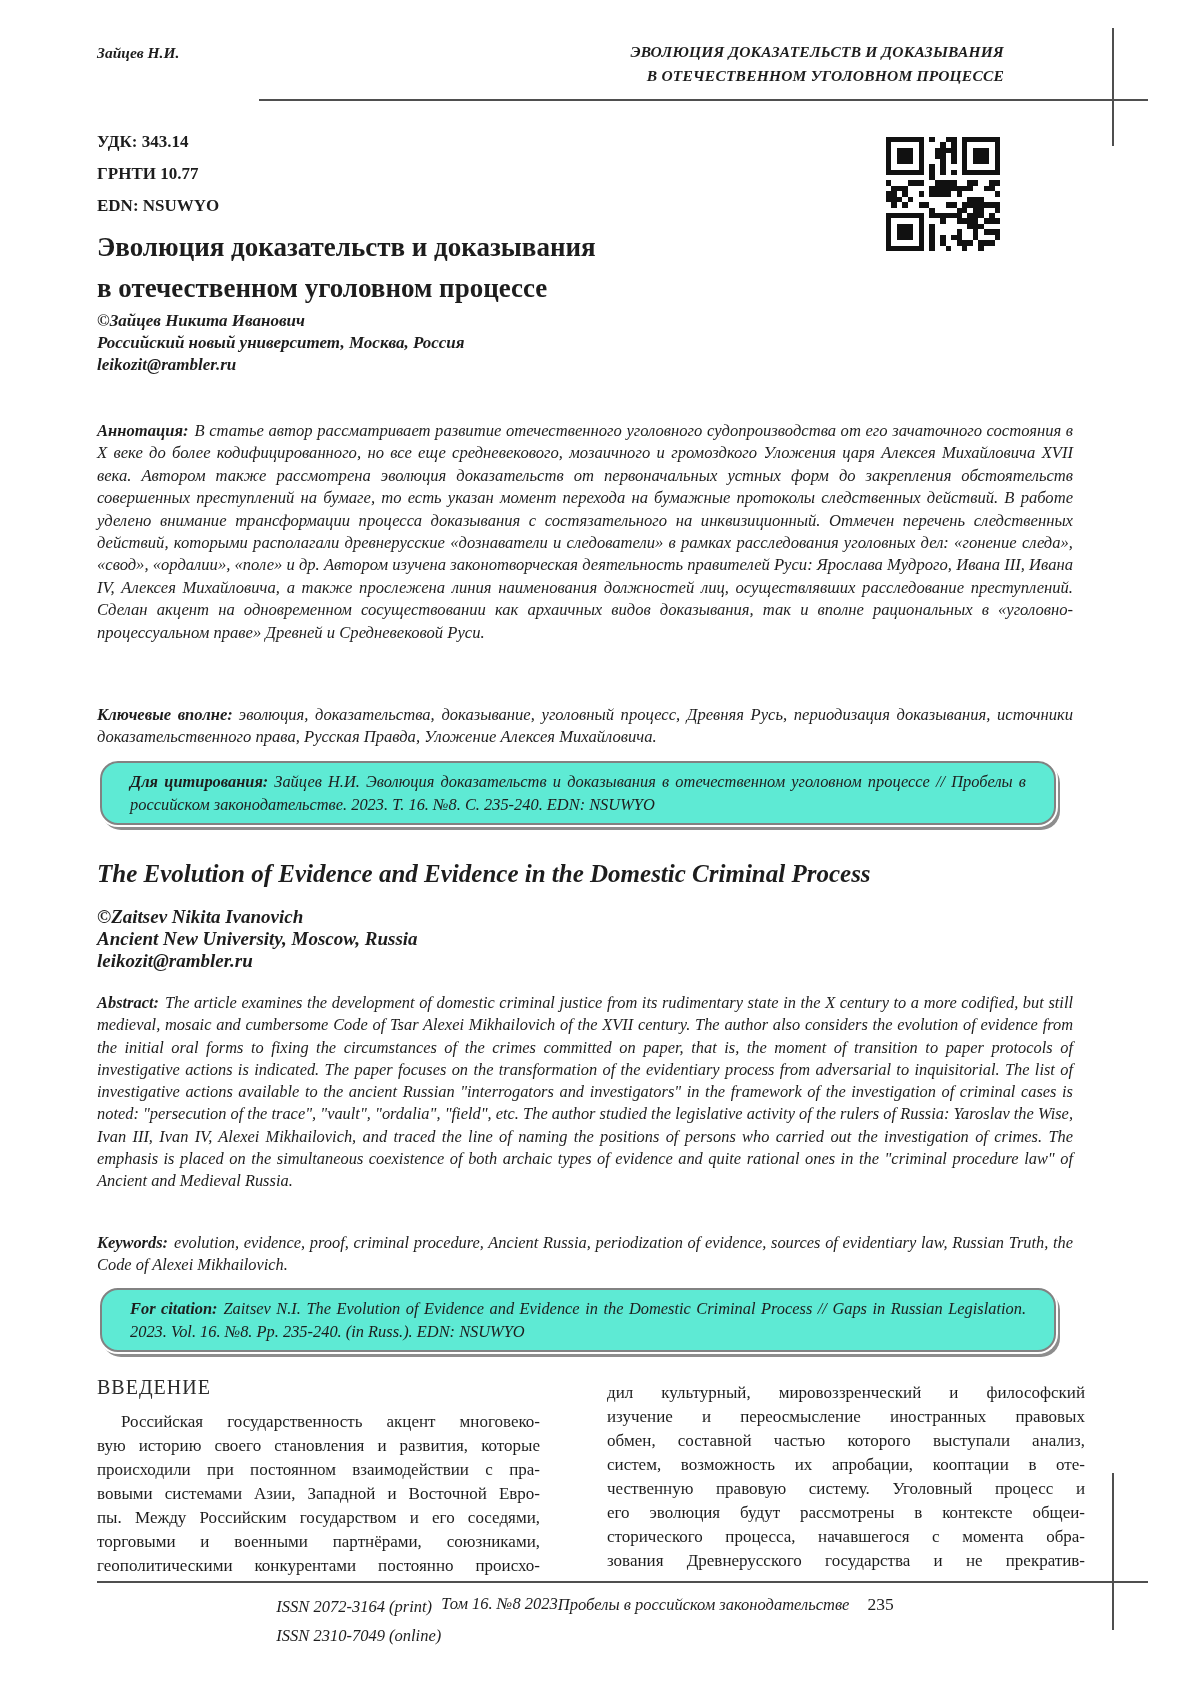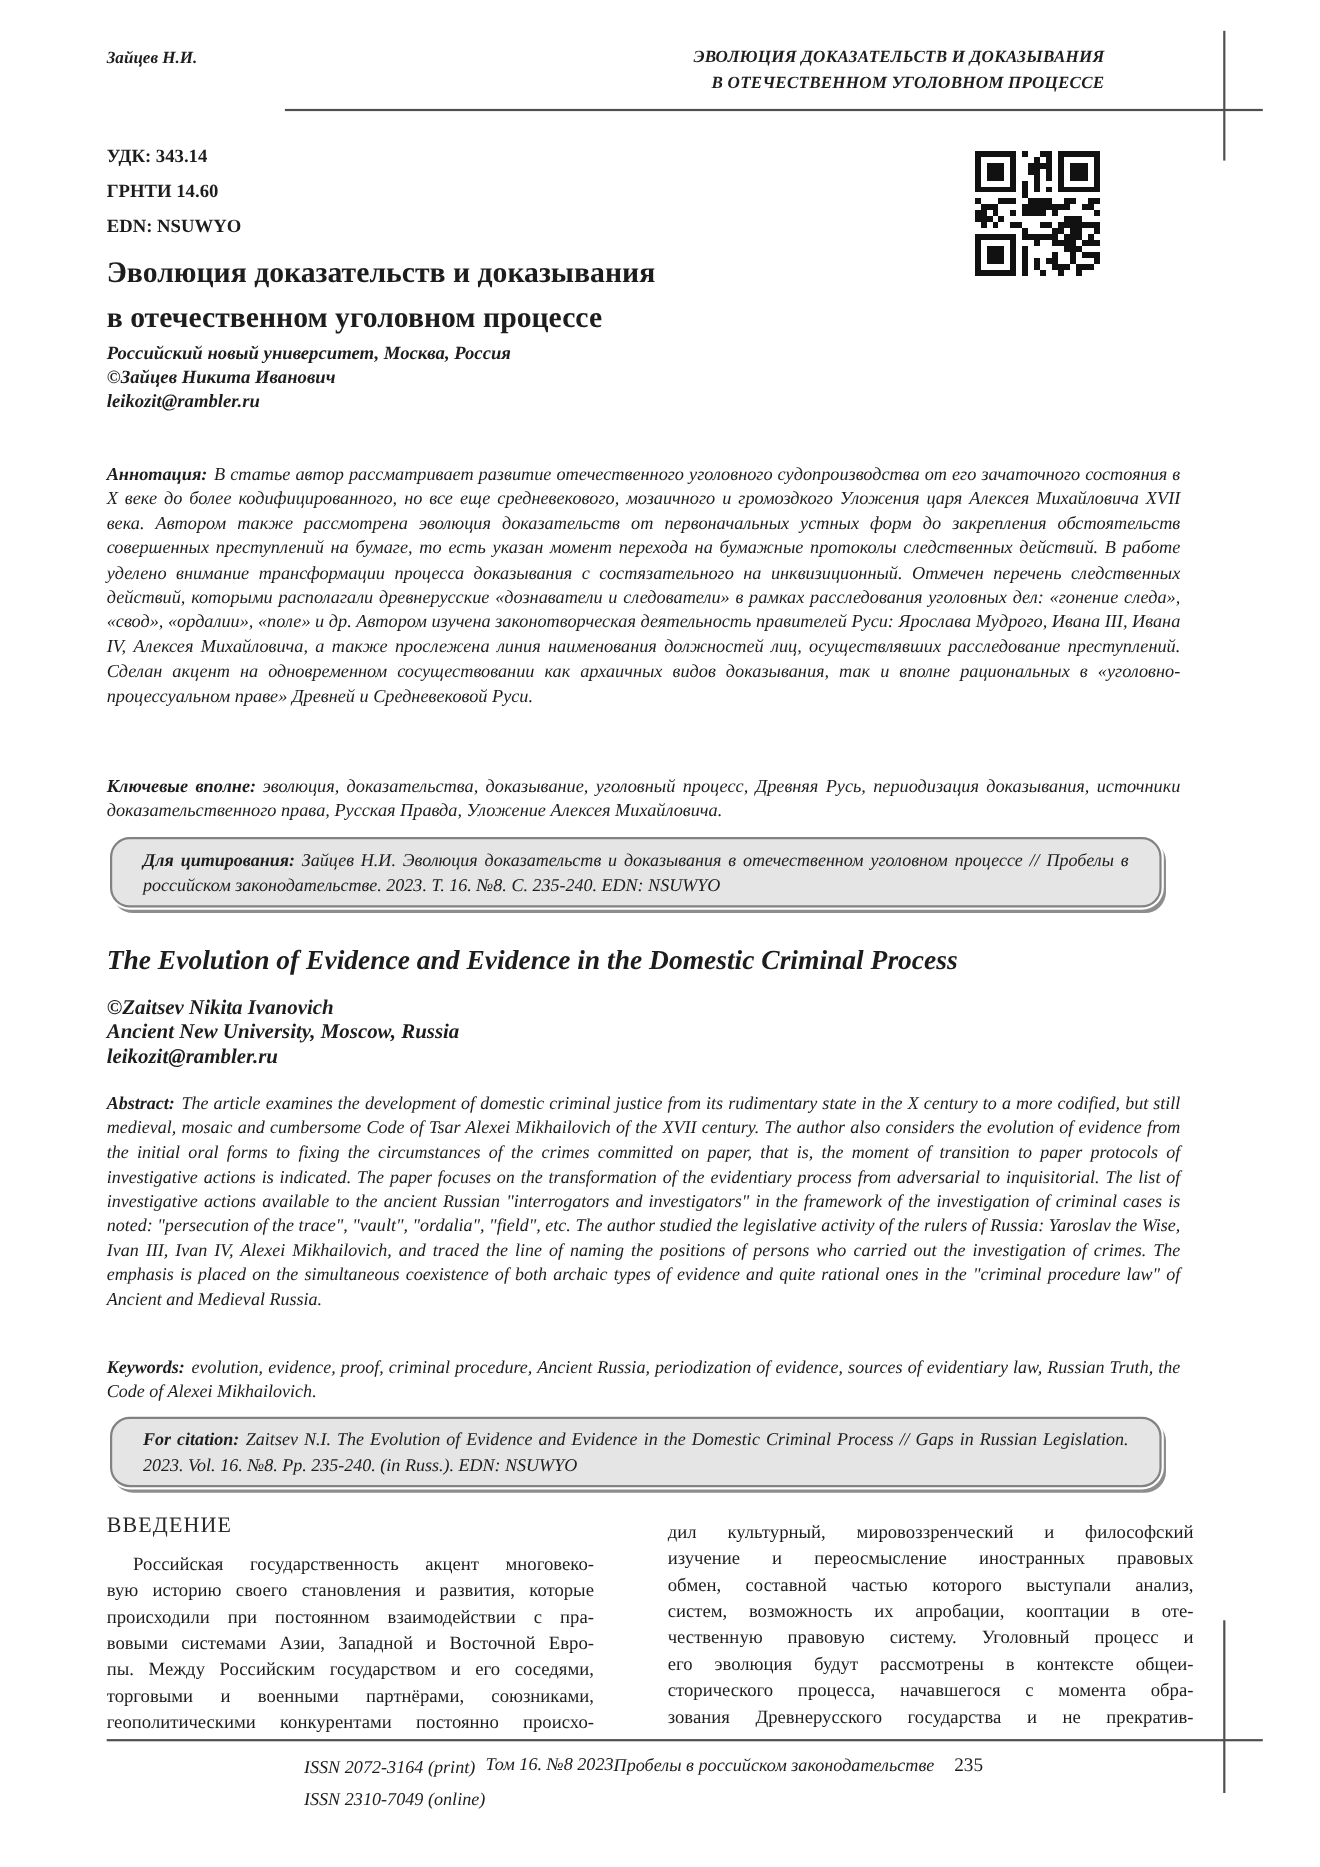--- a/index.html
+++ b/index.html
@@ -13,21 +13,21 @@
   .rule-top{left:259px;top:99px;width:889px;height:2px;background:#4f4f4f;}
   .vrule-top{left:1112px;top:28px;width:2px;height:118px;background:#4f4f4f;}
   .meta{left:97px;top:126px;font-size:17px;font-weight:bold;line-height:32px;}
   .qr{left:886px;top:137px;width:114px;height:114px;}
   .title-ru{left:97px;top:227px;font-size:27px;font-weight:bold;line-height:41px;}
   .authors-ru{left:97px;top:310px;font-size:17px;font-weight:bold;font-style:italic;line-height:22px;}
   .para{left:97px;width:976px;font-size:16.6px;font-style:italic;line-height:22.4px;text-align:justify;}
   .abstract-ru{top:420px;}
   .kw-ru{top:704px;}
   .cite-box{
-    left:100px;width:956px;height:64px;background:#e5e5e5;
+    left:100px;width:956px;height:64px;background:#5eead4;
     border:2px solid #828282;border-radius:18px;
     box-shadow:0 0 0 2px #ffffff, 3px 4px 0 1px #8d8d8d;
     display:flex;align-items:center;box-sizing:border-box;padding:0 28px;
   }
   .cite-ru{top:761px;}
   .cite-en{top:1288px;}
   .cite-text{font-size:16.4px;font-style:italic;line-height:23px;text-align:justify;}
   .title-en{left:97px;top:860px;font-size:25px;font-weight:bold;font-style:italic;text-align:center;}
   .authors-en{left:97px;top:906px;font-size:19px;font-weight:bold;font-style:italic;line-height:22px;}
   .abstract-en{top:992px;font-size:16.4px;line-height:22.3px;}
@@ -56,21 +56,21 @@
   <div class="abs hdr-left">Зайцев Н.И.</div>
   <div class="abs hdr-right">
     <div>ЭВОЛЮЦИЯ ДОКАЗАТЕЛЬСТВ И ДОКАЗЫВАНИЯ</div>
     <div>В ОТЕЧЕСТВЕННОМ УГОЛОВНОМ ПРОЦЕССЕ</div>
   </div>
   <div class="abs rule-top"></div>
   <div class="abs vrule-top"></div>
 
   <div class="abs meta">
     <div>УДК: 343.14</div>
-    <div>ГРНТИ 14.60</div>
+    <div>ГРНТИ 10.77</div>
     <div>EDN: NSUWYO</div>
   </div>
 
   <div class="abs qr" id="qr-holder"><svg width="114" height="114" viewBox="0 0 21 21" shape-rendering="crispEdges" xmlns="http://www.w3.org/2000/svg">
         <rect width="21" height="21" fill="#ffffff"></rect>
         <rect x="0" y="0" width="1" height="1" fill="#111111"></rect>
         <rect x="1" y="0" width="1" height="1" fill="#111111"></rect>
         <rect x="2" y="0" width="1" height="1" fill="#111111"></rect>
         <rect x="3" y="0" width="1" height="1" fill="#111111"></rect>
         <rect x="4" y="0" width="1" height="1" fill="#111111"></rect>
@@ -295,22 +295,22 @@
         <rect x="11" y="20" width="1" height="1" fill="#111111"></rect>
         <rect x="14" y="20" width="1" height="1" fill="#111111"></rect>
         <rect x="17" y="20" width="1" height="1" fill="#111111"></rect>
       </svg></div>
 
   <div class="abs title-ru">
     <div>Эволюция доказательств и доказывания</div>
     <div>в отечественном уголовном процессе</div>
   </div>
   <div class="abs authors-ru">
+    <div>©Зайцев Никита Иванович</div>
     <div>Российский новый университет, Москва, Россия</div>
-    <div>©Зайцев Никита Иванович</div>
     <div>leikozit@rambler.ru</div>
   </div>
 
   <div class="abs para abstract-ru">
     <span class="label">Аннотация:</span><span>В статье автор рассматривает развитие отечественного уголовного судопроизводства от его зачаточного состояния в X веке до более кодифицированного, но все еще средневекового, мозаичного и громоздкого Уложения царя Алексея Михайловича XVII века. Автором также рассмотрена эволюция доказательств от первоначальных устных форм до закрепления обстоятельств совершенных преступлений на бумаге, то есть указан момент перехода на бумажные протоколы следственных действий. В работе уделено внимание трансформации процесса доказывания с состязательного на инквизиционный. Отмечен перечень следственных действий, которыми располагали древнерусские «дознаватели и следователи» в рамках расследования уголовных дел: «гонение следа», «свод», «ордалии», «поле» и др.  Автором изучена законотворческая деятельность правителей Руси: Ярослава Мудрого, Ивана III, Ивана IV, Алексея Михайловича, а также прослежена линия наименования должностей лиц, осуществлявших расследование преступлений. Сделан акцент на одновременном сосуществовании как архаичных видов доказывания, так и вполне рациональных в «уголовно-процессуальном праве» Древней и Средневековой Руси.</span>
   </div>
 
   <div class="abs para kw-ru">
     <span class="label">Ключевые вполне:</span><span>эволюция, доказательства, доказывание, уголовный процесс, Древняя Русь, периодизация доказывания, источники доказательственного права, Русская Правда, Уложение Алексея Михайловича.</span>
   </div>

